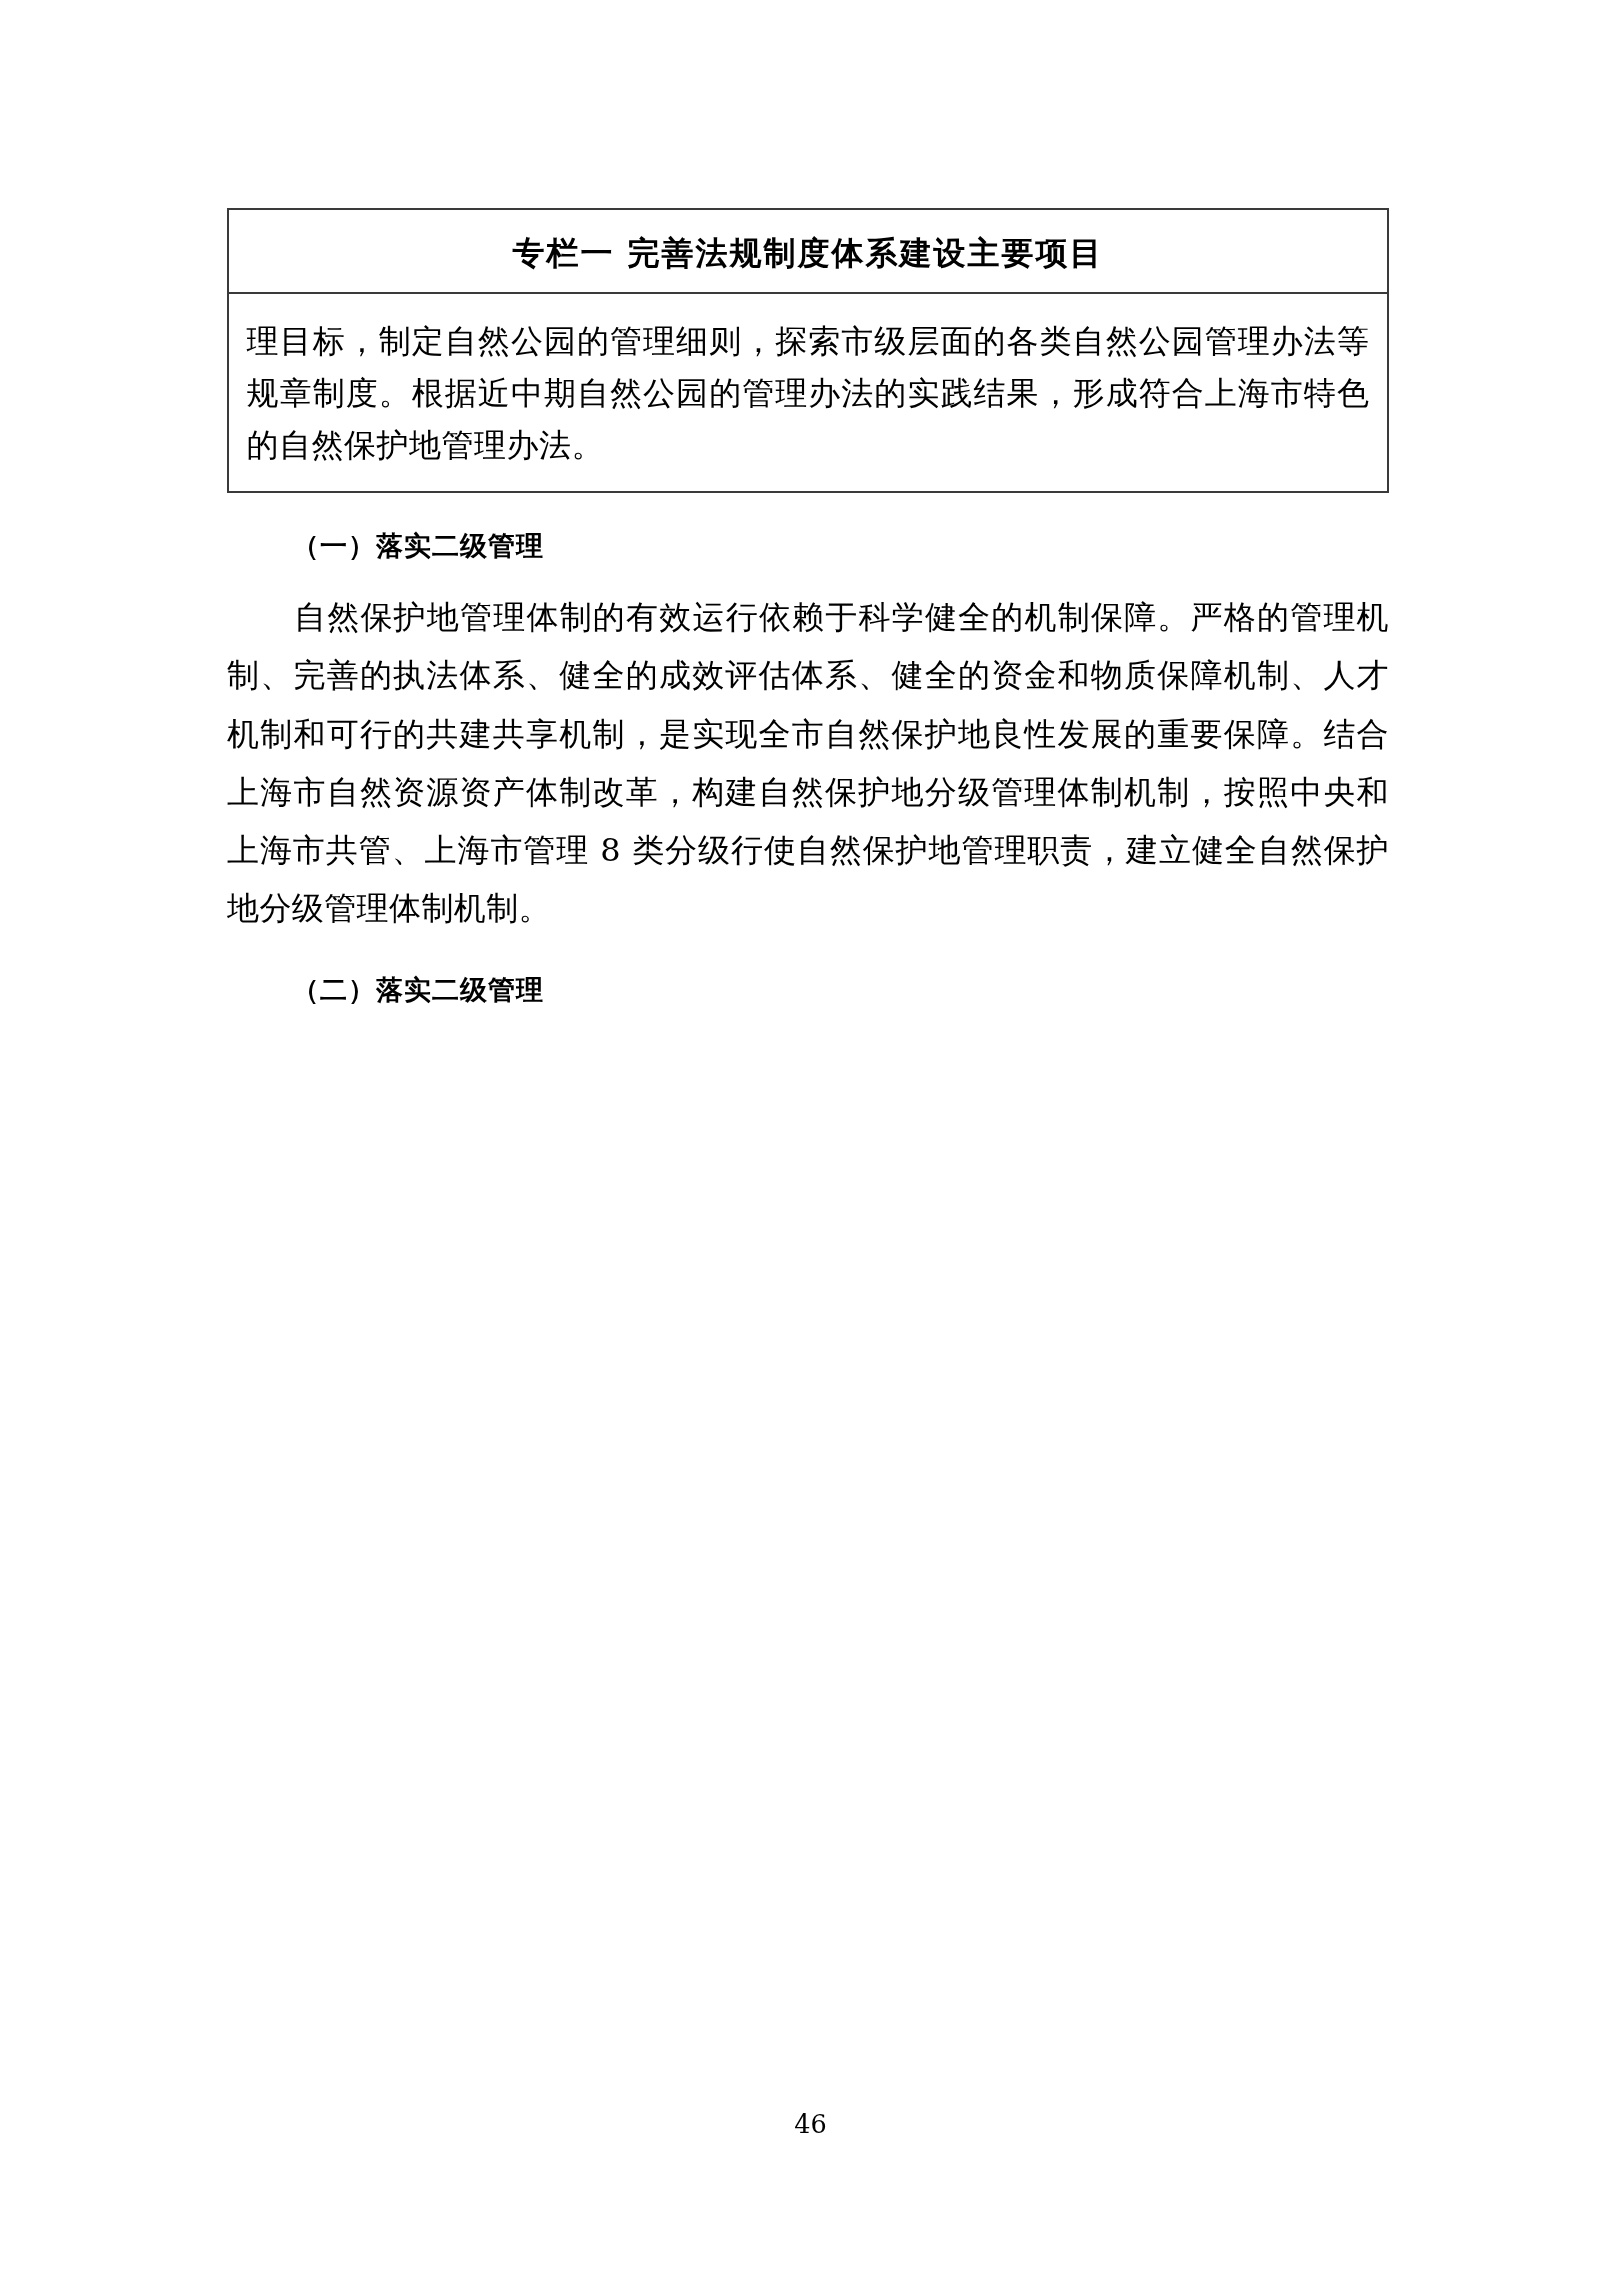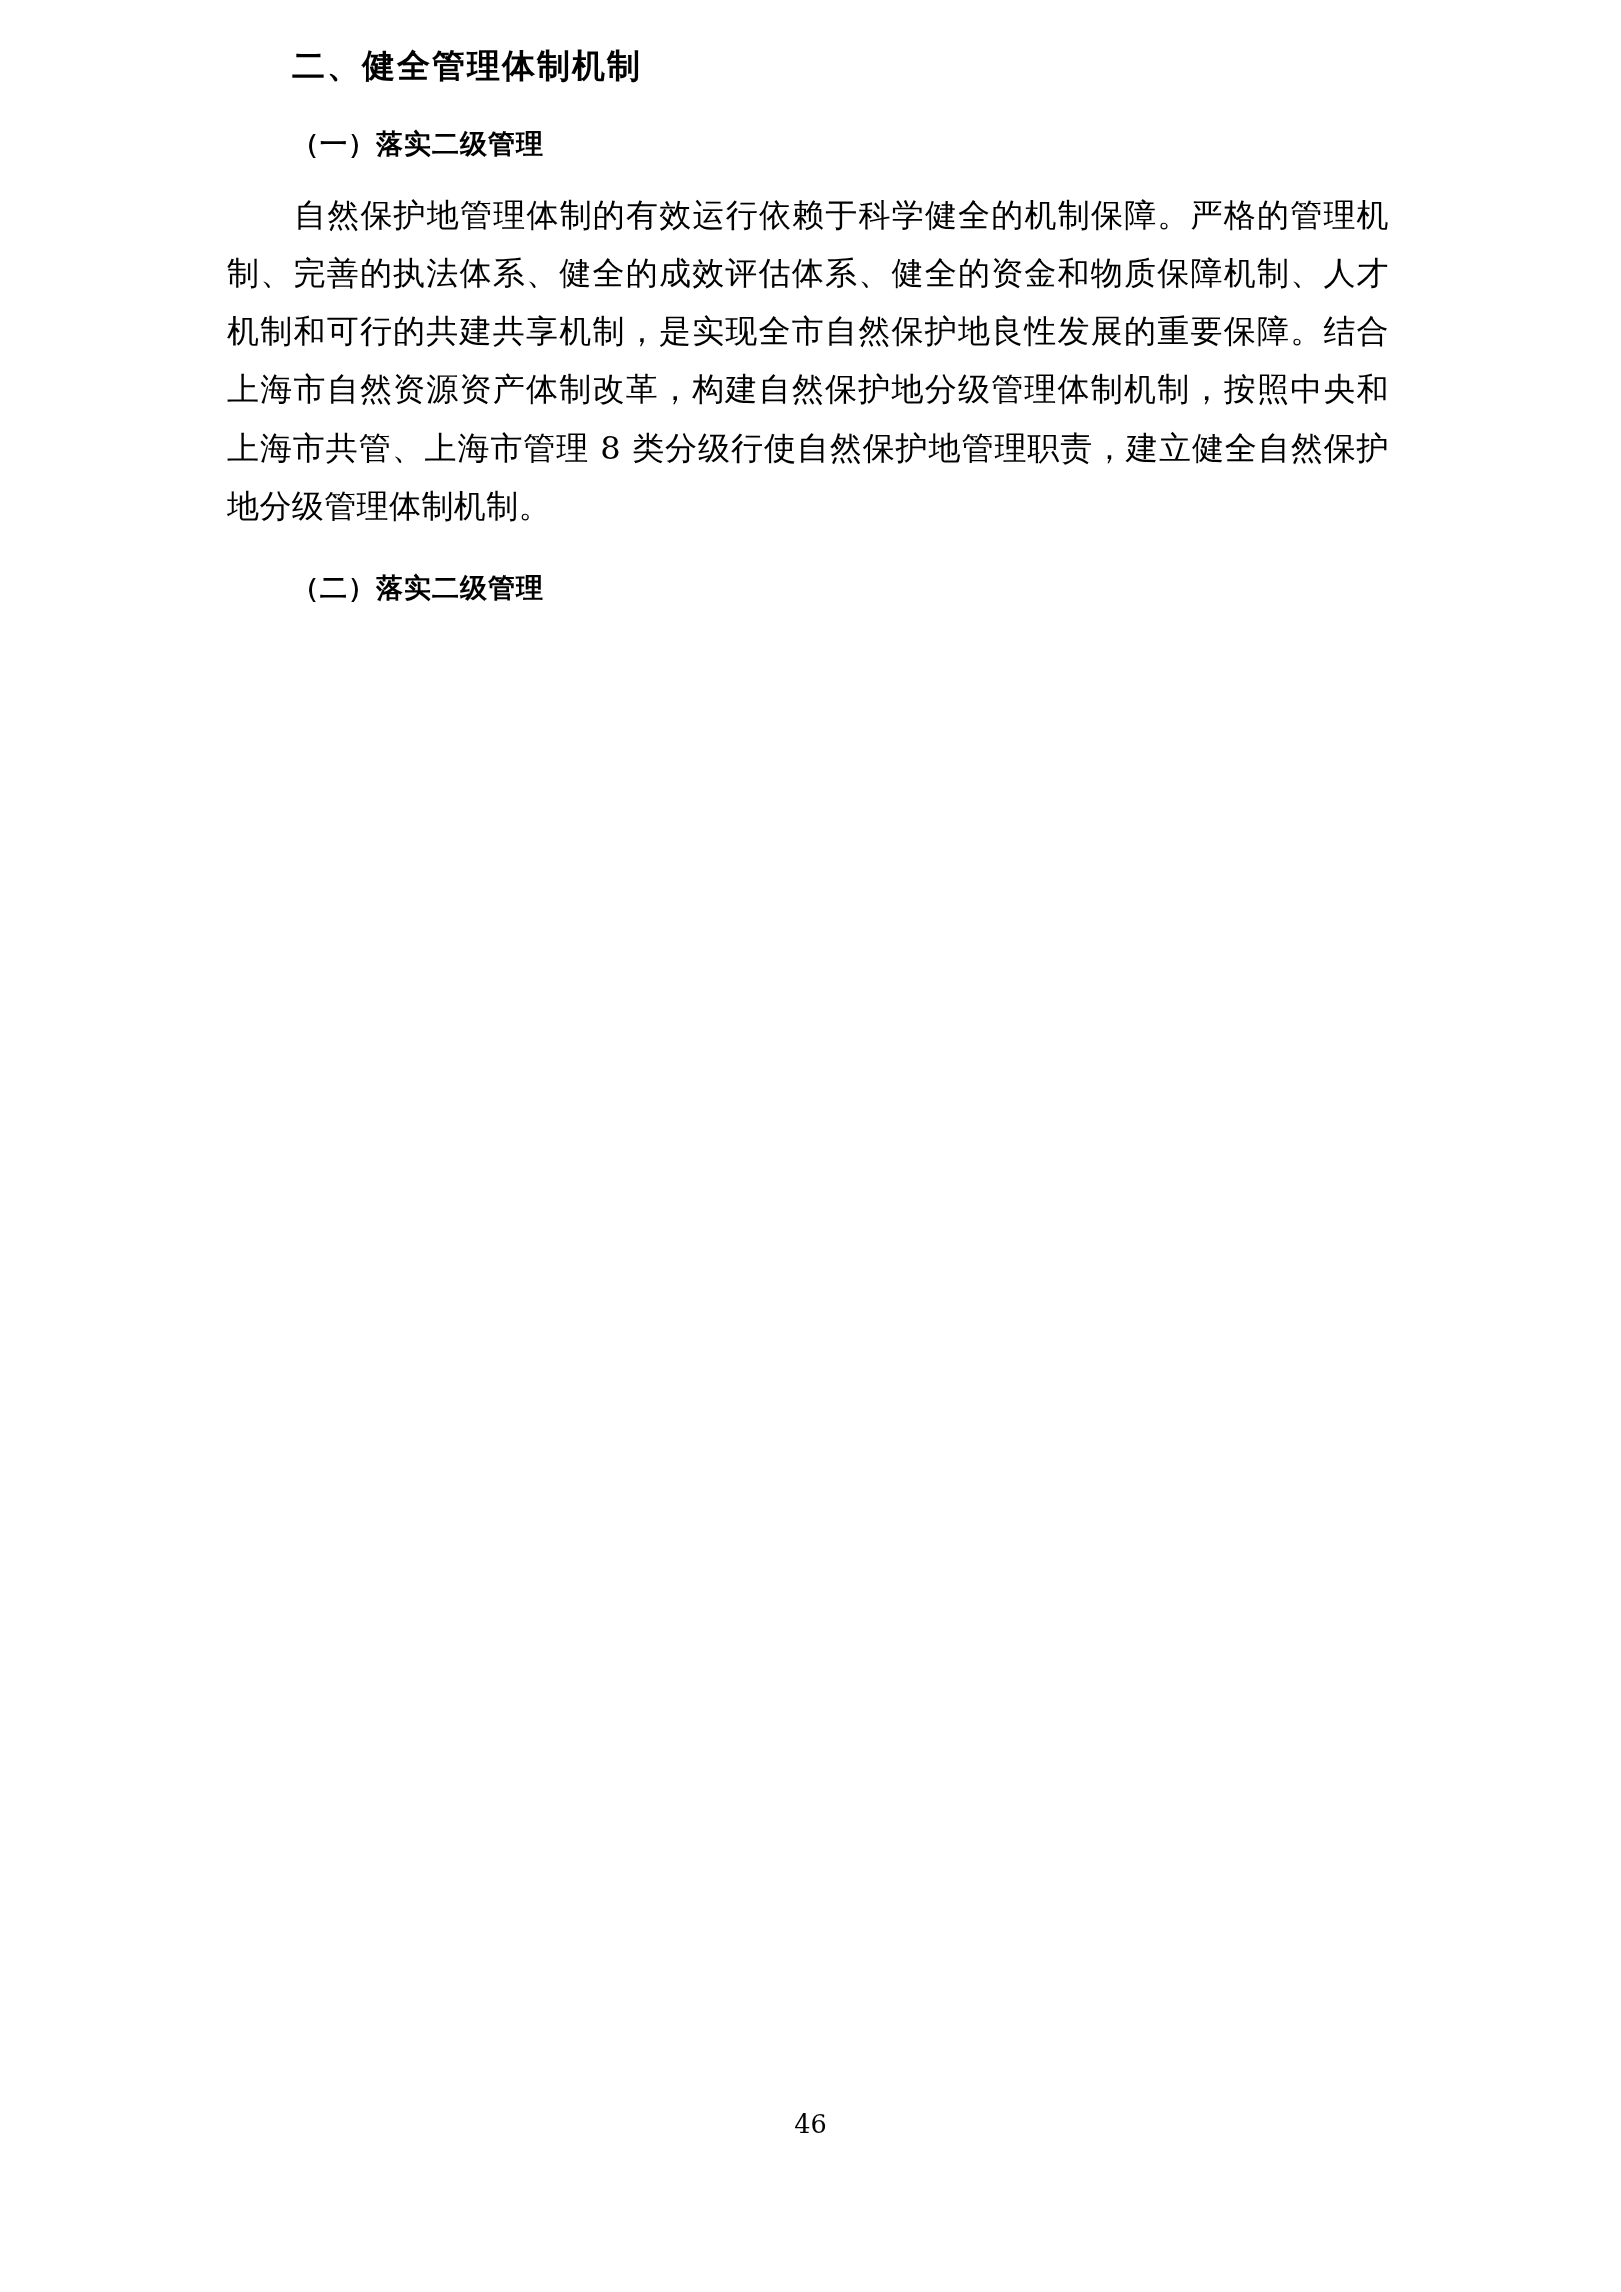--- a/index.html
+++ b/index.html
@@ -93,22 +93,27 @@
     font-size: 25.5px;
     font-family: "DejaVu Serif", "Liberation Serif", serif;
   }
 </style>
 </head>
 <body>
 
 <div class="page">
   <div class="content">
 
+    <section class="callout">
+      <div class="callout-title">专栏一  完善法规制度体系建设主要项目</div>
+      <div class="callout-body">
+        <p>理目标，制定自然公园的管理细则，探索市级层面的各类自然公园管理办法等规章制度。根据近中期自然公园的管理办法的实践结果，形成符合上海市特色的自然保护地管理办法。</p>
+      </div>
+    </section>
 
-    <h2 class="sec-heading">二、健全管理体制机制</h2>
 
     <h3 class="sub-heading">（一）落实二级管理</h3>
 
     <p class="body-par">自然保护地管理体制的有效运行依赖于科学健全的机制保障。严格的管理机制、完善的执法体系、健全的成效评估体系、健全的资金和物质保障机制、人才机制和可行的共建共享机制，是实现全市自然保护地良性发展的重要保障。结合上海市自然资源资产体制改革，构建自然保护地分级管理体制机制，按照中央和上海市共管、上海市管理 8 类分级行使自然保护地管理职责，建立健全自然保护地分级管理体制机制。</p>
 
     <h3 class="sub-heading">（二）落实二级管理</h3>
 
 
   </div>
 

